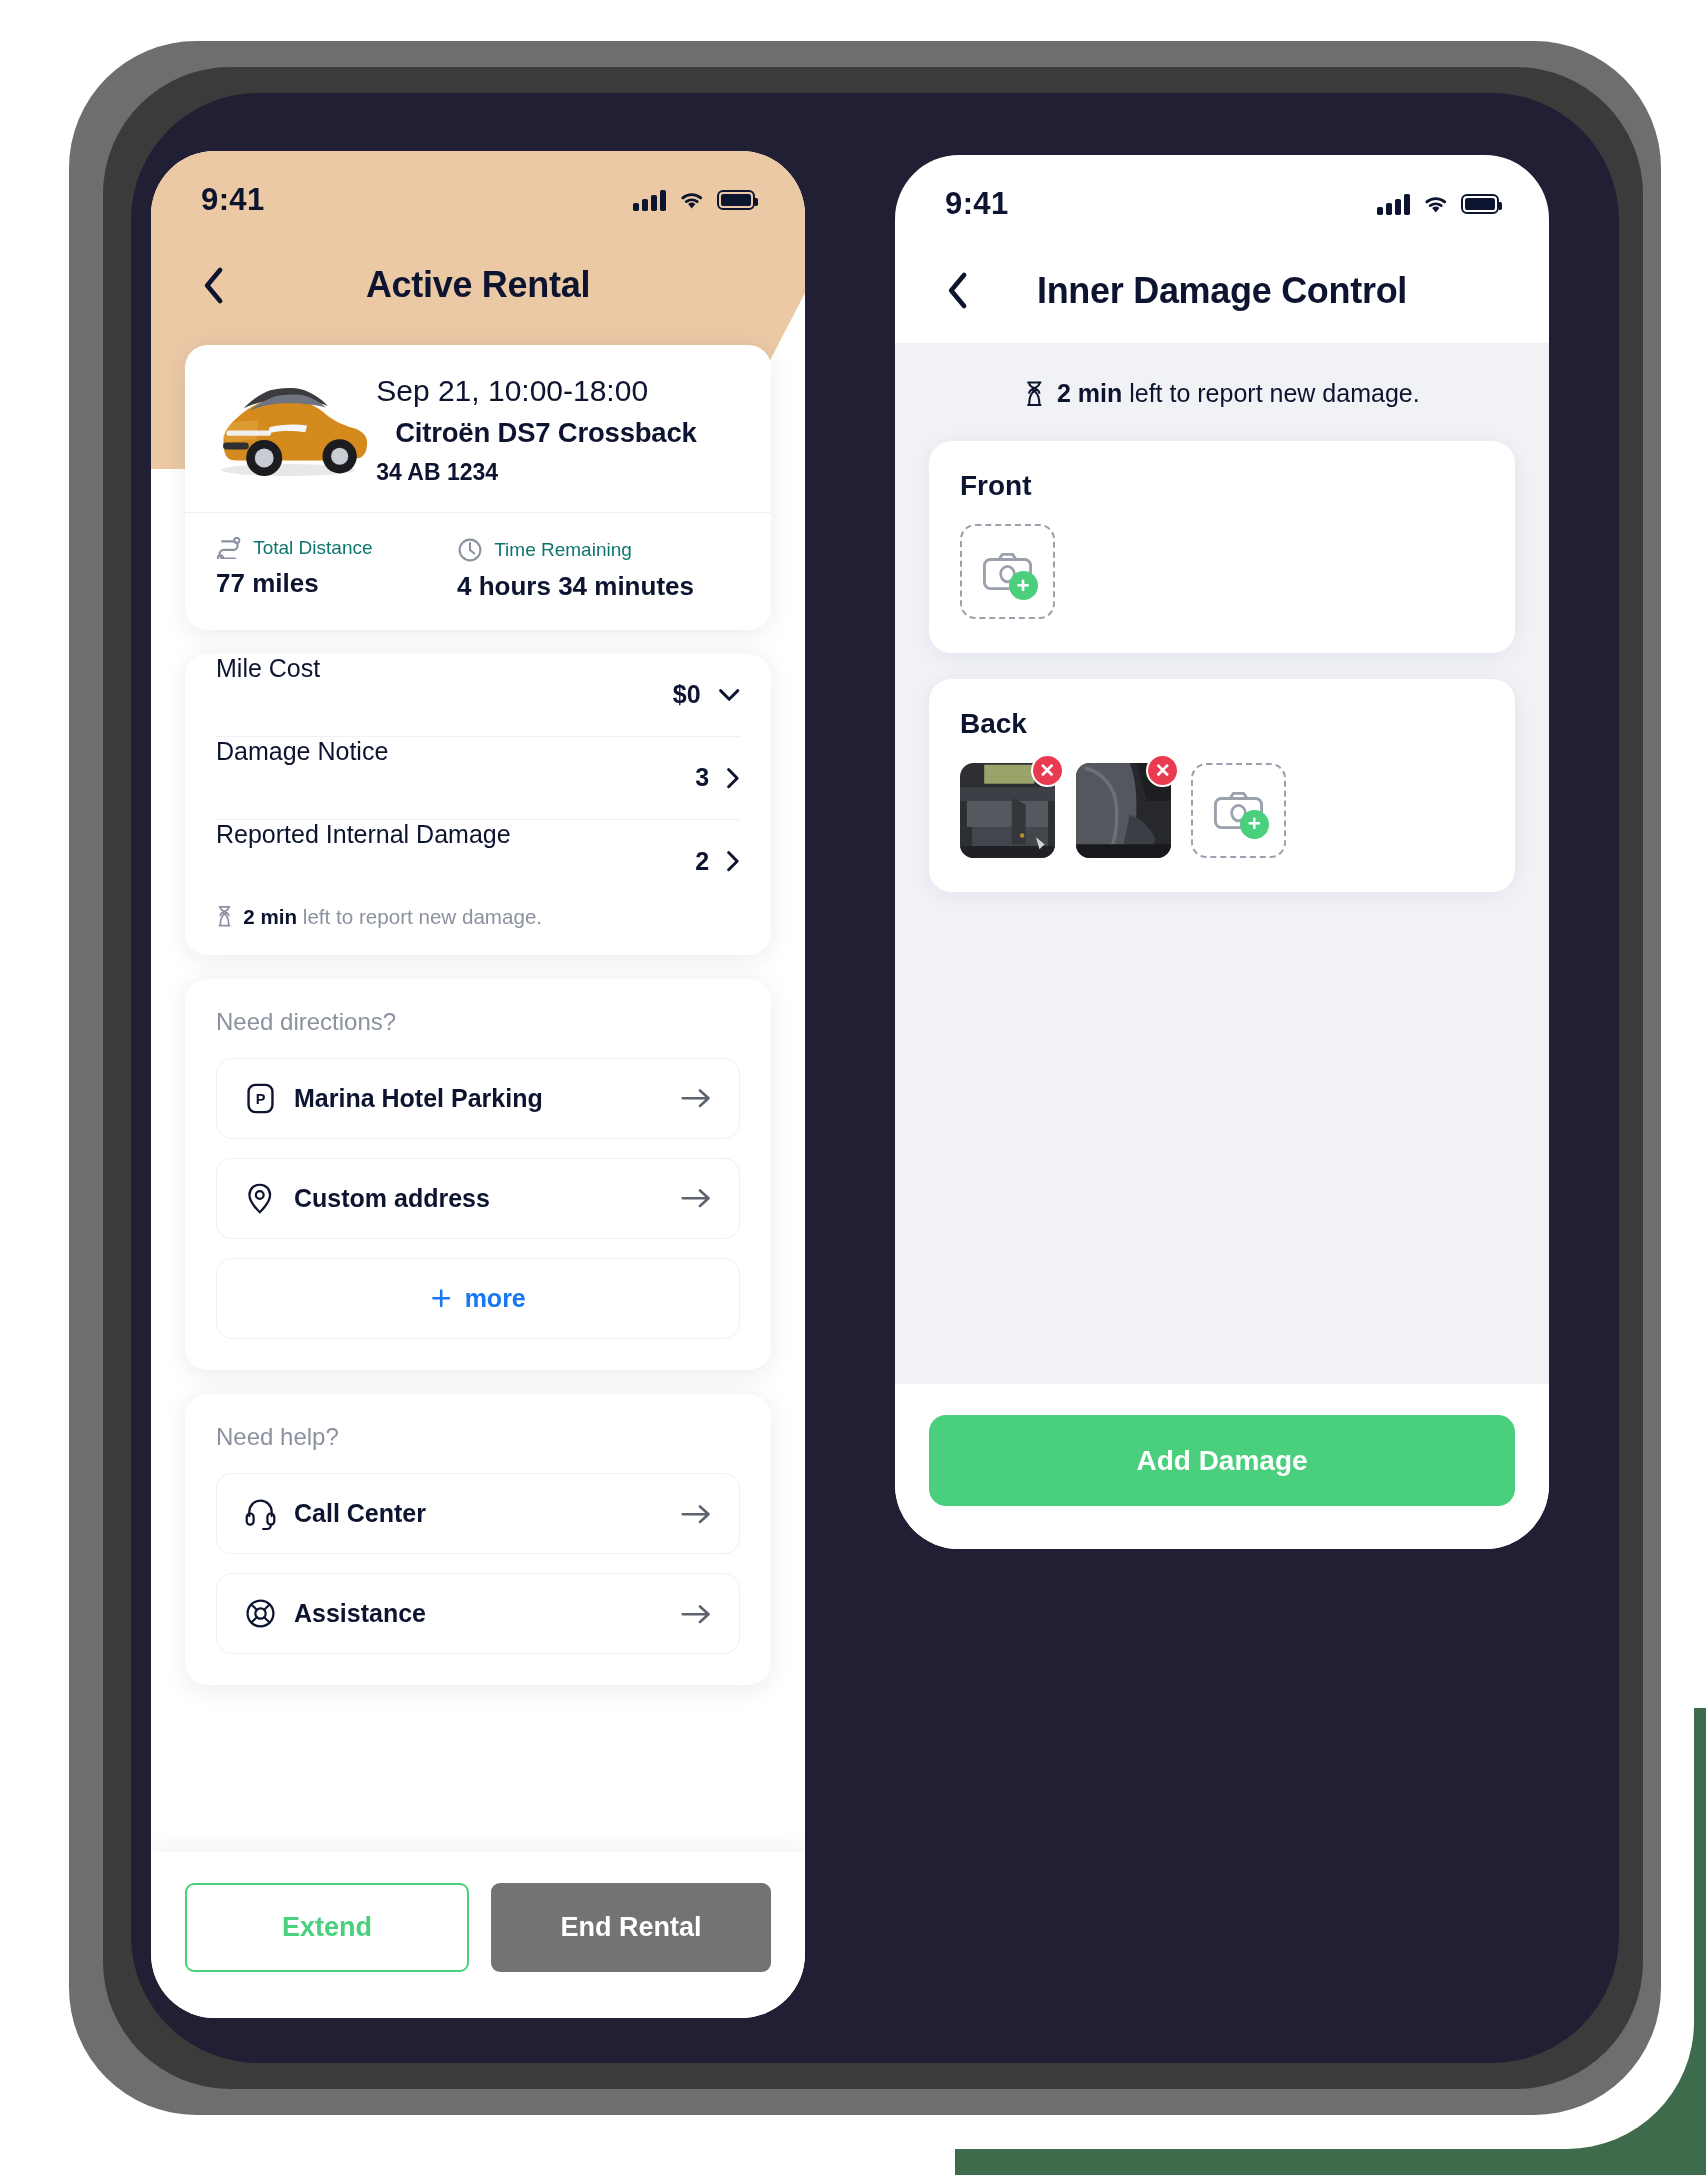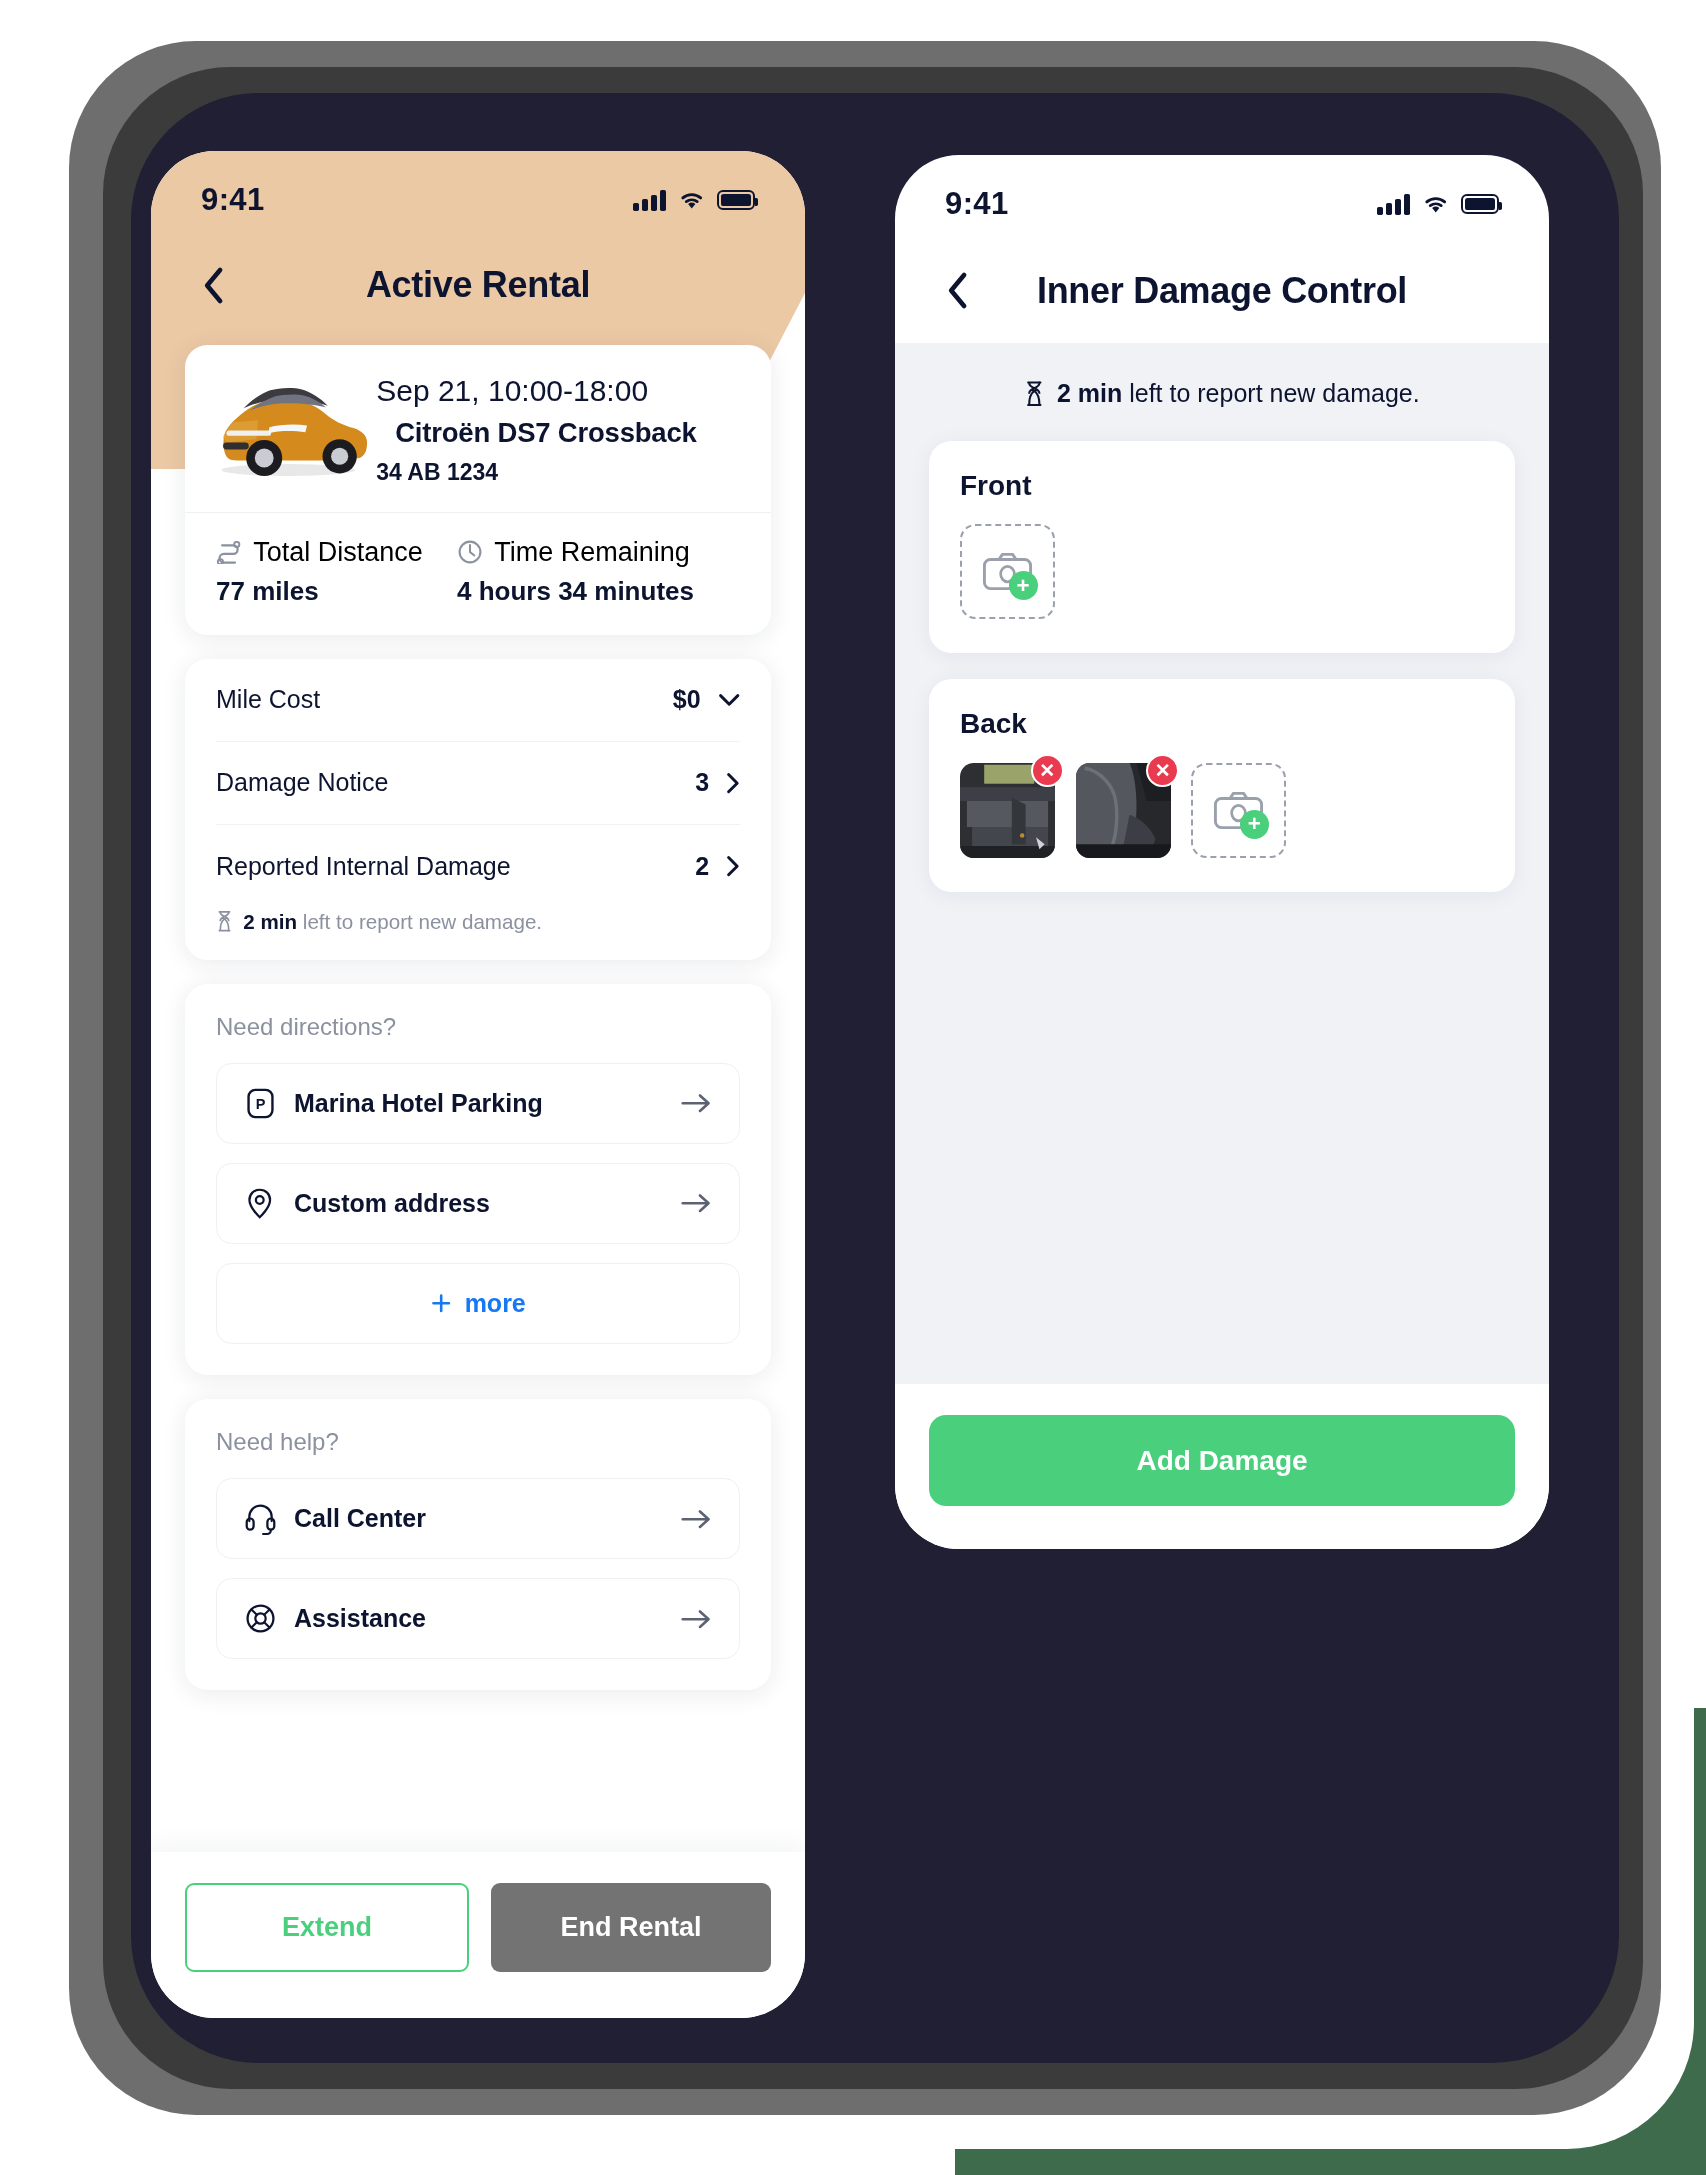--- a/index.html
+++ b/index.html
@@ -134,27 +134,27 @@
   .veh-date { font-size: 30px; color: #0d1430; margin-bottom: 8.6px; }
   .veh-name { font-size: 27.5px; font-weight: bold; color: #0d1430; margin-bottom: 10.3px; letter-spacing:-0.2px;margin-left:19px;}
   .veh-plate { font-size: 23px; font-weight: bold; color: #0d1430; }
   .veh-stats {
     display: flex; border-top: 1.7px solid #eef0f4;
     padding: 24px 31px 27.5px 31px;
   }
   .stat { flex: 0 0 auto; }
   .stat:first-child { width: 241px; }
   .stat-head { display: flex; align-items: center; gap: 11.2px; margin-bottom: 8.6px; }
-  .stat-label { font-size: 27px; color: #000000; }
+  .stat-label { font-size: 19px; color: #0f766e; }
   .stat-val { font-size: 26px; font-weight: bold; color: #0d1430; }
 
   
   .list-card { padding: 0 31px; }
   .lrow {
-    display: flex; align-items: center; justify-content: space-between;
+    display: flex; justify-content: space-between;
     height: 83px; border-bottom: 1.7px solid #f0f2f6;
     cursor: pointer;
   }
   .lrow:last-of-type { border-bottom: none; }
   .lrow-label { font-size: 25px; color: #0d1430; }
   .lrow-right { display: flex; align-items: center; gap: 17px; }
   .lrow-val { font-size: 25px; font-weight: bold; color: #0d1430; }
   .hint {
     display: flex; align-items: center; gap: 10.3px;
     padding: 1.7px 0 26px 0; font-size: 20.6px; color: #8b919f;

